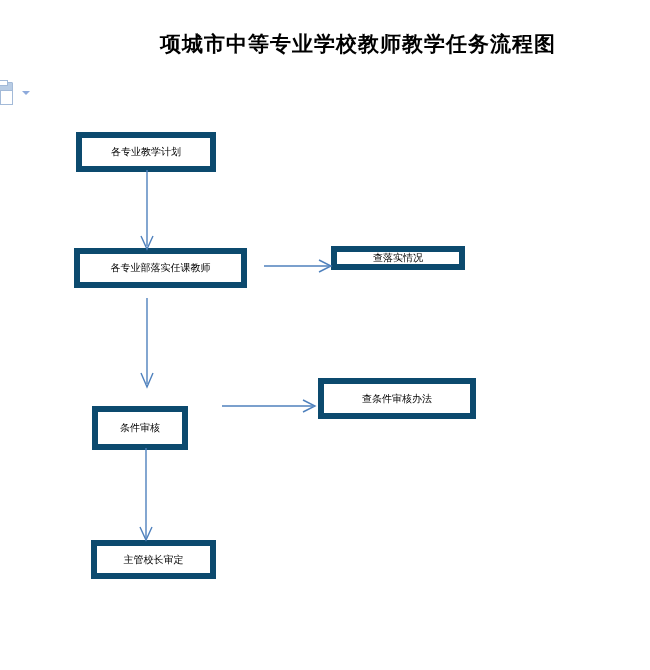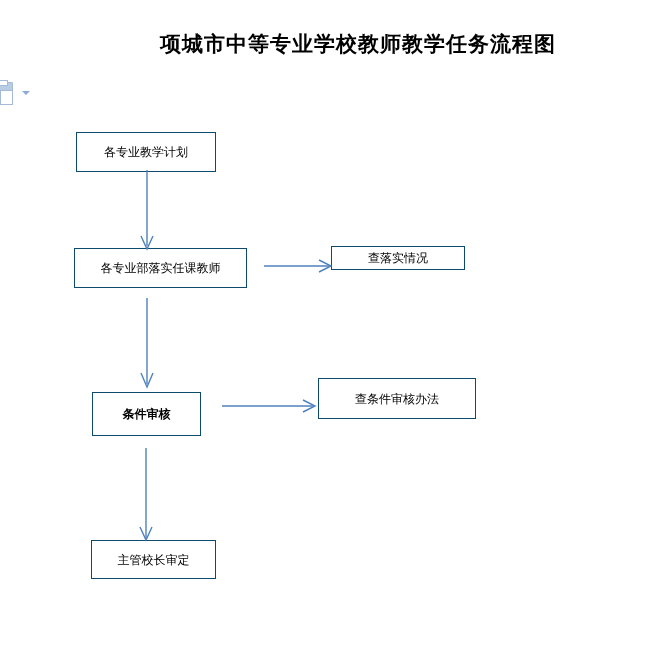--- a/index.html
+++ b/index.html
@@ -82,36 +82,36 @@
     height: 0;
     border-left: 4px solid transparent;
     border-right: 4px solid transparent;
     border-top: 4px solid #8eaadb;
   }
 
   
   .flow-box {
     position: absolute;
     box-sizing: border-box;
-    border: 1px solid #0c4a6e;
+    border: 6px solid #0c4a6e;
     background: #ffffff;
     display: flex;
     align-items: center;
     justify-content: center;
     font-family: "DejaVu Sans", "Liberation Sans", sans-serif;
-    font-size: 12px;
+    font-size: 10px;
     color: #000000;
     white-space: nowrap;
     line-height: 1;
   }
 
   #box-plan        { left: 76px;  top: 132px; width: 140px; height: 40px; }
   #box-assign      { left: 74px;  top: 248px; width: 173px; height: 40px; }
   #box-check-impl  { left: 331px; top: 246px; width: 134px; height: 24px; }
-  #box-condition   { left: 92px;  top: 392px; width: 109px; height: 44px; font-weight: bold; }
+  #box-condition   { left: 92px;  top: 406px; width: 96px; height: 44px; }
   #box-check-rule  { left: 318px; top: 378px; width: 158px; height: 41px; font-family: Liberation Serif, serif; }
   #box-principal   { left: 91px;  top: 540px; width: 125px; height: 39px; }
 
   
   .arrow-svg {
     position: absolute;
     overflow: visible;
   }
   #arrow-plan-to-assign   { left: 132px; top: 170px; width: 30px;  height: 80px; }
   #arrow-assign-to-cond   { left: 132px; top: 288px; width: 30px;  height: 100px; }

